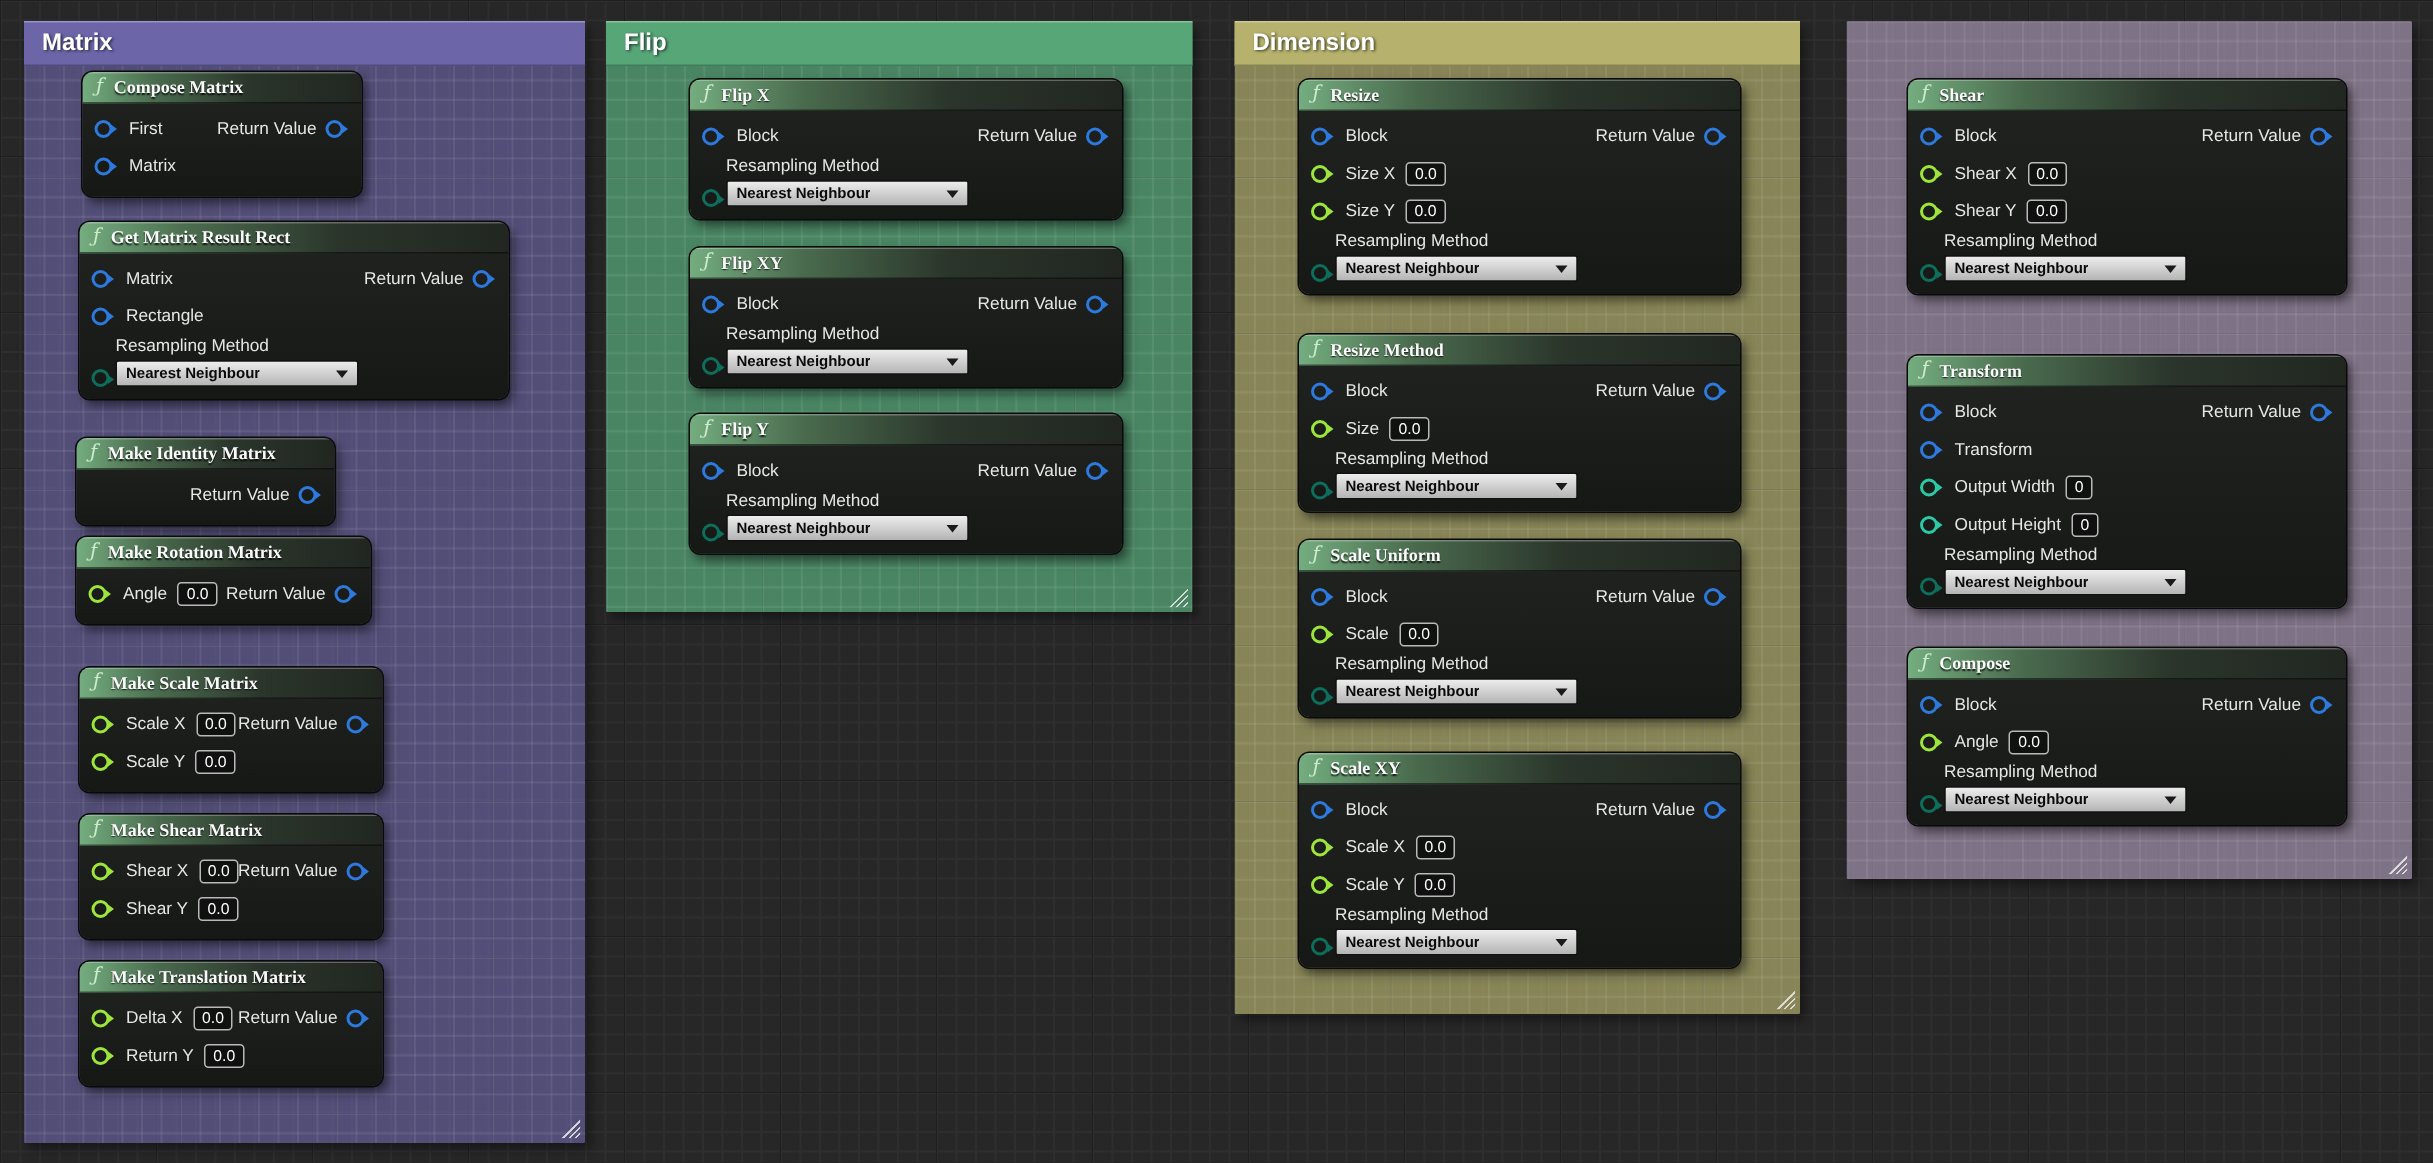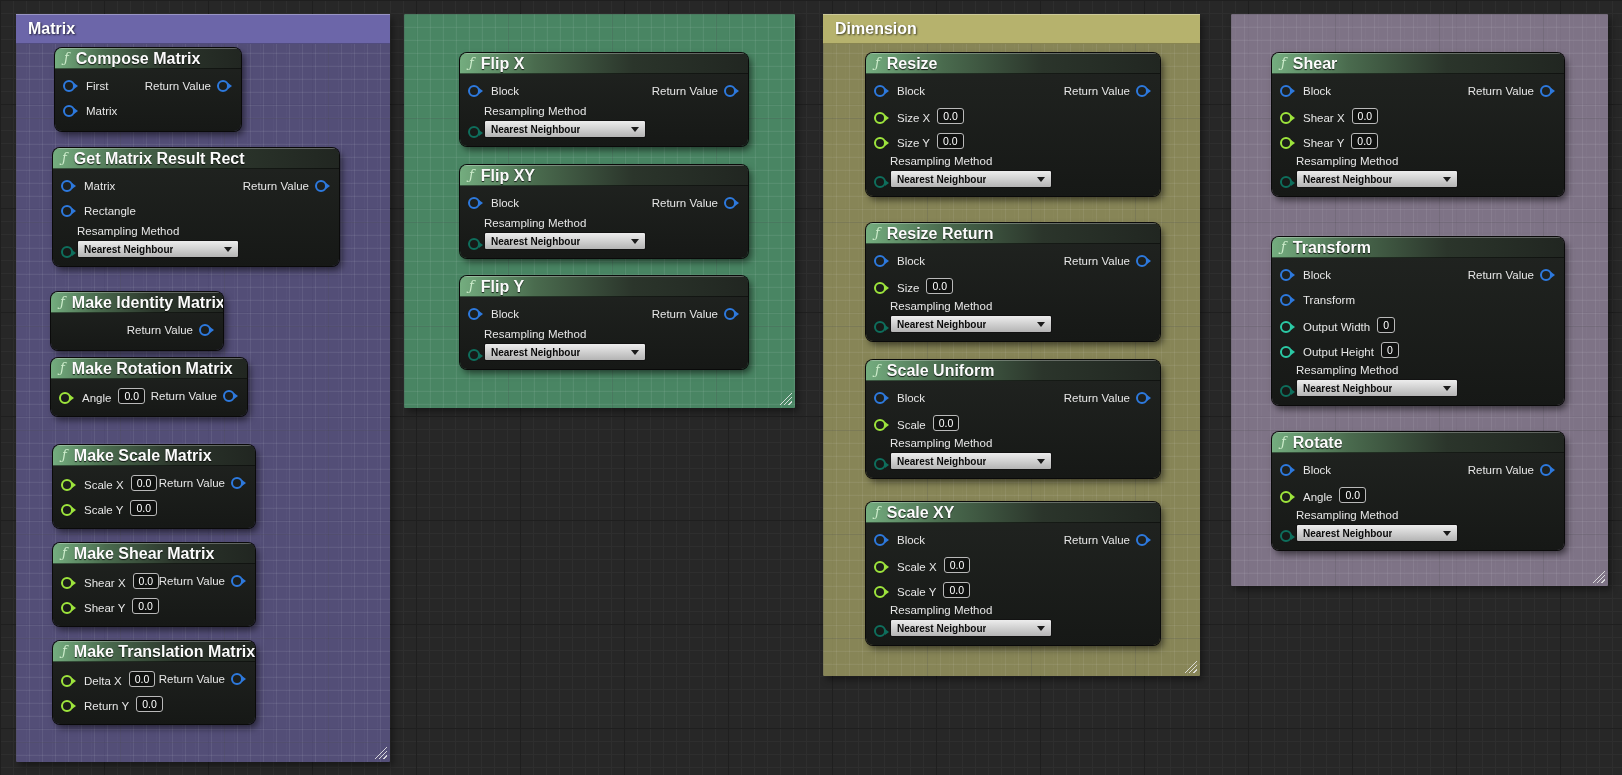--- a/index.html
+++ b/index.html
@@ -45,26 +45,27 @@
   .node-header{
     height:21px;display:flex;align-items:center;gap:7px;padding:0 9px;
     background:linear-gradient(90deg,#74ad7f 0%, #4a6b4e 26%, #2b352b 60%, #212621 100%);
     box-shadow:inset 0 1px 0 rgba(255,255,255,0.28), inset 0 -1px 0 rgba(0,0,0,0.5);
   }
   .fx-icon{
     font-family:"DejaVu Serif",serif;font-style:italic;font-size:13px;
     color:#cdeccb;line-height:1;transform:translateY(-1px);
   }
   .node-title{
-    color:#fbfbfb;font-size:16px;font-weight:bold;white-space:nowrap;
+    color:#fbfbfb;font-size:12px;font-weight:bold;white-space:nowrap;
     text-shadow:0 1px 1px rgba(0,0,0,0.8);
+    font-family:Liberation Serif, serif;
   }
   .node-body{padding:4px 8px 8px 8px;}
   .row{display:flex;align-items:center;min-height:25px;}
-  .row-left{display:flex;align-items:flex-end;gap:7px;min-width:0;}
+  .row-left{display:flex;align-items:center;gap:7px;min-width:0;}
   .row-right{display:flex;align-items:center;gap:6px;margin-left:auto;}
   .pin-label{color:#e6e6e6;font-size:11.5px;white-space:nowrap;}
   .pin{
     position:relative;width:8px;height:8px;border-radius:50%;
     border:2.5px solid var(--pc);flex:0 0 auto;margin-right:4px;
   }
   .pin::after{
     content:"";position:absolute;left:9px;top:1.5px;
     border-left:4px solid var(--pc);
     border-top:3px solid transparent;border-bottom:3px solid transparent;
@@ -260,20 +261,23 @@
         <div class="row">
           <div class="row-left">
             <span class="pin" style="--pc: #9de43c;"></span>
             <span class="pin-label">Return Y</span>
             <span class="value-box">0.0</span>
           </div>
         </div>
       </div>
     </div>
     <div class="comment-box" style="left: 404px; top: 14px; width: 391px; height: 394px; background-color: rgba(86, 166, 120, 0.75);">
+      <div class="comment-header" style="background-color: rgb(87, 166, 120);">
+        <span class="comment-title">Flip</span>
+      </div>
       <div class="resize-handle"></div>
     </div>
     <div class="node" style="left: 460px; top: 53px; width: 288px;">
       <div class="node-header">
         <span class="fx-icon">ƒ</span>
         <span class="node-title">Flip X</span>
       </div>
       <div class="node-body">
         <div class="row">
           <div class="row-left">
@@ -397,21 +401,21 @@
               <span class="dd-value">Nearest Neighbour</span>
               <span class="dd-caret"></span>
             </div>
           </div>
         </div>
       </div>
     </div>
     <div class="node" style="left: 866px; top: 223px; width: 294px;">
       <div class="node-header">
         <span class="fx-icon">ƒ</span>
-        <span class="node-title">Resize Return</span>
+        <span class="node-title">Resize Method</span>
       </div>
       <div class="node-body">
         <div class="row">
           <div class="row-left">
             <span class="pin" style="--pc: #2d79dd;"></span>
             <span class="pin-label">Block</span>
           </div>
           <div class="row-right">
             <span class="pin-label">Return Value</span>
             <span class="pin" style="--pc: #2d79dd;"></span>
@@ -602,21 +606,21 @@
               <span class="dd-value">Nearest Neighbour</span>
               <span class="dd-caret"></span>
             </div>
           </div>
         </div>
       </div>
     </div>
     <div class="node" style="left: 1272px; top: 432px; width: 292px;">
       <div class="node-header">
         <span class="fx-icon">ƒ</span>
-        <span class="node-title">Rotate</span>
+        <span class="node-title">Compose</span>
       </div>
       <div class="node-body">
         <div class="row">
           <div class="row-left">
             <span class="pin" style="--pc: #2d79dd;"></span>
             <span class="pin-label">Block</span>
           </div>
           <div class="row-right">
             <span class="pin-label">Return Value</span>
             <span class="pin" style="--pc: #2d79dd;"></span>

